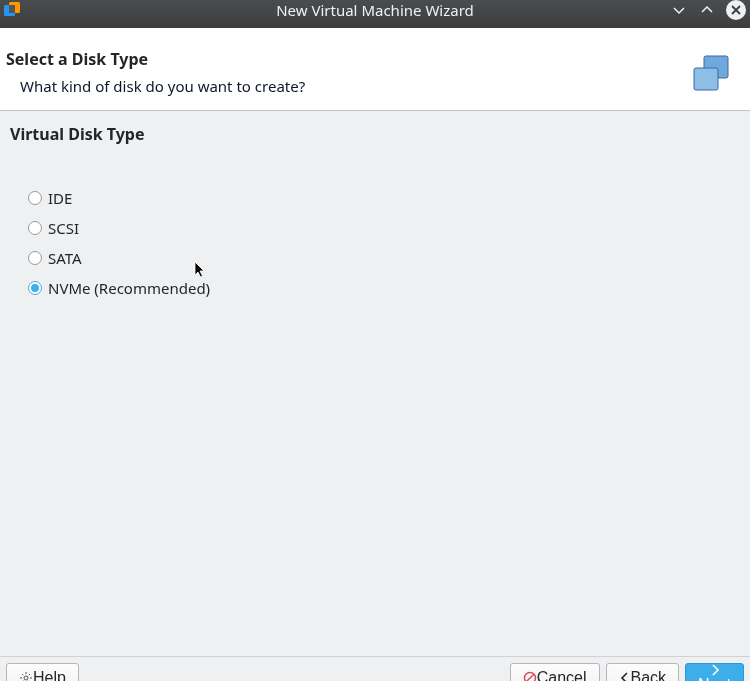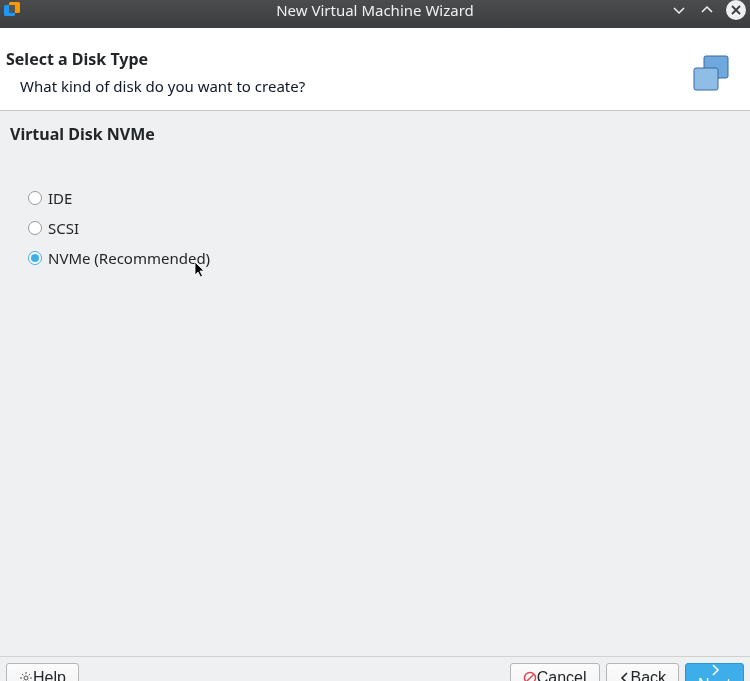--- a/index.html
+++ b/index.html
@@ -93,29 +93,33 @@
   <span class="header-icon">
     <svg width="42" height="40" viewBox="0 0 42 40">
       <rect x="14" y="2" width="24" height="22" rx="2" fill="#6ea8dc" stroke="#3a6aa0" stroke-width="1"></rect>
       <rect x="4" y="14" width="24" height="22" rx="2" fill="#8ebde6" stroke="#3a6aa0" stroke-width="1"></rect>
     </svg>
   </span>
 </div>
 
 <div class="body-row">
   <div class="content">
-    <div class="group-title">Virtual Disk NVMe</div>
+    <div class="group-title">Virtual Disk Type</div>
     <div class="radio-group">
       <label class="radio-row">
         <input type="radio" name="disktype" style="">
         <span>IDE</span>
       </label>
       <label class="radio-row">
         <input type="radio" name="disktype" style="">
         <span>SCSI</span>
+      </label>
+      <label class="radio-row">
+        <input type="radio" name="disktype" style="">
+        <span>SATA</span>
       </label>
       <label class="radio-row">
         <input type="radio" name="disktype" checked="" style="">
         <span>NVMe (Recommended)</span>
       </label>
     </div>
   </div>
   <svg class="cursor" width="12" height="18" viewBox="0 0 12 18">
     <path d="M1 1 L1 14 L4 11 L6.5 16 L8.5 15 L6 10 L10 10 Z" fill="#000" stroke="#fff" stroke-width="0.8"></path>
   </svg>

